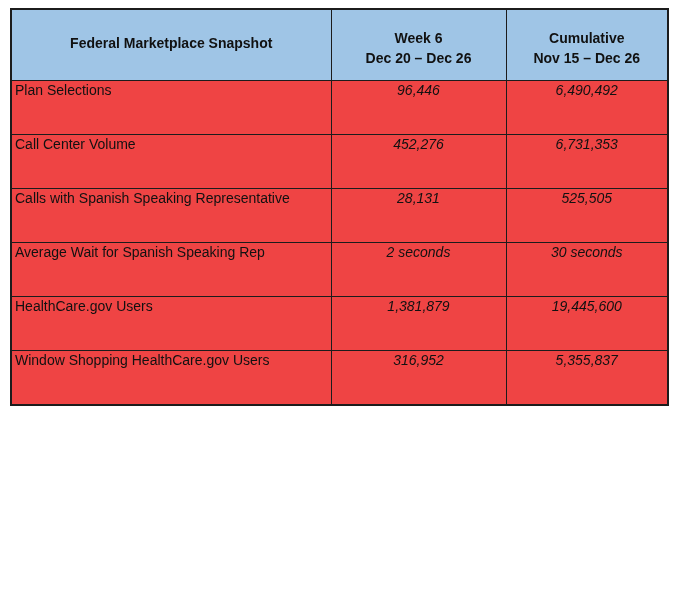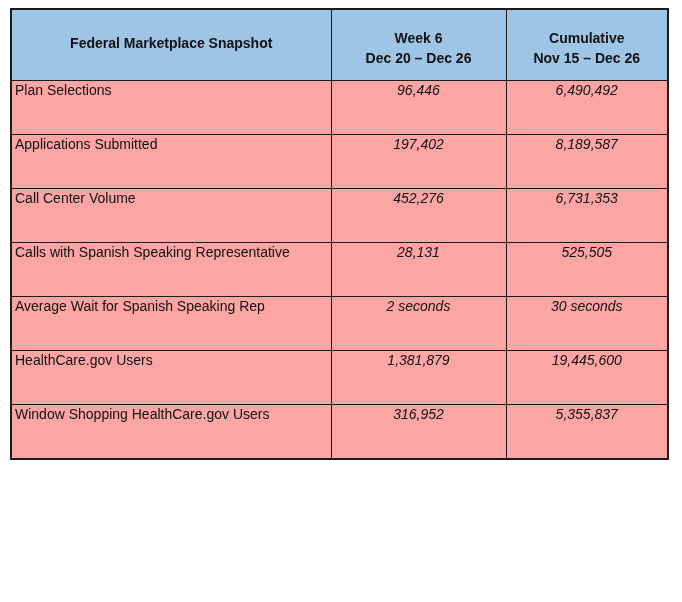--- a/index.html
+++ b/index.html
@@ -49,21 +49,21 @@
   }
   .snapshot-table thead th.title-cell .hstack {
     padding-top: 23px;
     text-align: center;
   }
   .hline { display: block; }
   
   .snapshot-table tbody td {
     height: 51px;
     vertical-align: top;
-    background: #fca5a5;
+    background: #ef4444;
   }
   .snapshot-table tbody td.label-cell {
     text-align: left;
     padding-left: 3px;
     padding-right: 2px;
   }
   .snapshot-table tbody td.value-cell {
     text-align: center;
     padding-left: 1px;
     padding-right: 1px;
@@ -104,25 +104,20 @@
         </th>
       </tr>
     </thead>
     <tbody id="rows">
         <tr>
           <td class="label-cell">Plan Selections</td>
           <td class="value-cell">96,446</td>
           <td class="value-cell">6,490,492</td>
         </tr>
         <tr>
-          <td class="label-cell">Applications Submitted</td>
-          <td class="value-cell">197,402</td>
-          <td class="value-cell">8,189,587</td>
-        </tr>
-        <tr>
           <td class="label-cell">Call Center Volume</td>
           <td class="value-cell">452,276</td>
           <td class="value-cell">6,731,353</td>
         </tr>
         <tr>
           <td class="label-cell">Calls with Spanish Speaking Representative</td>
           <td class="value-cell">28,131</td>
           <td class="value-cell">525,505</td>
         </tr>
         <tr>

